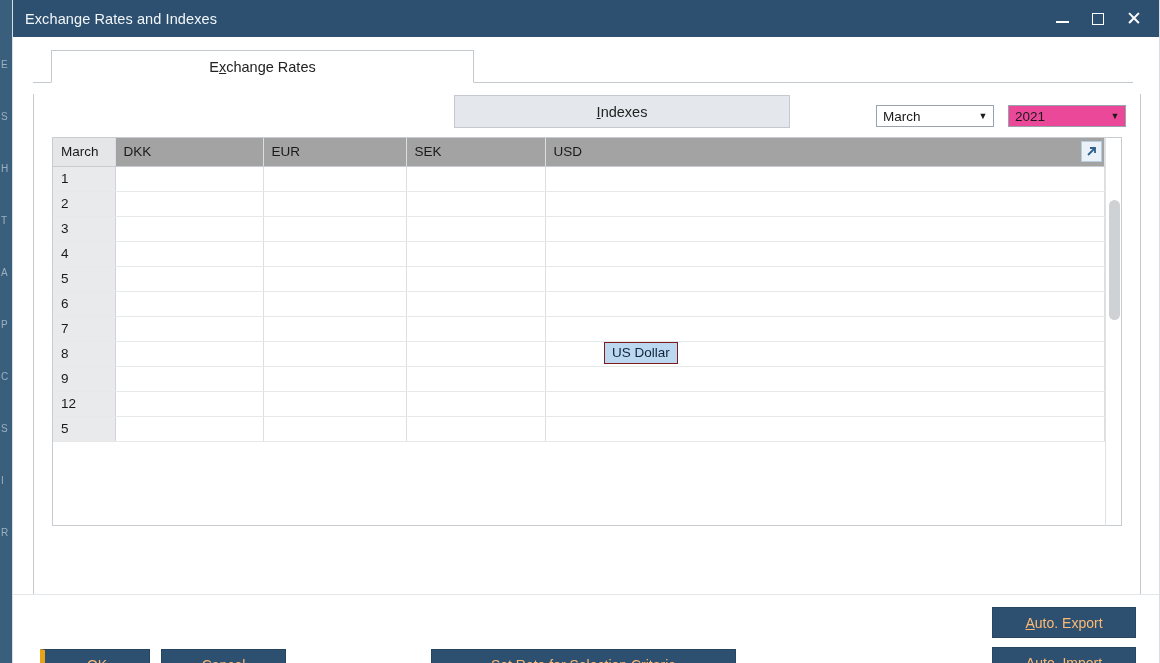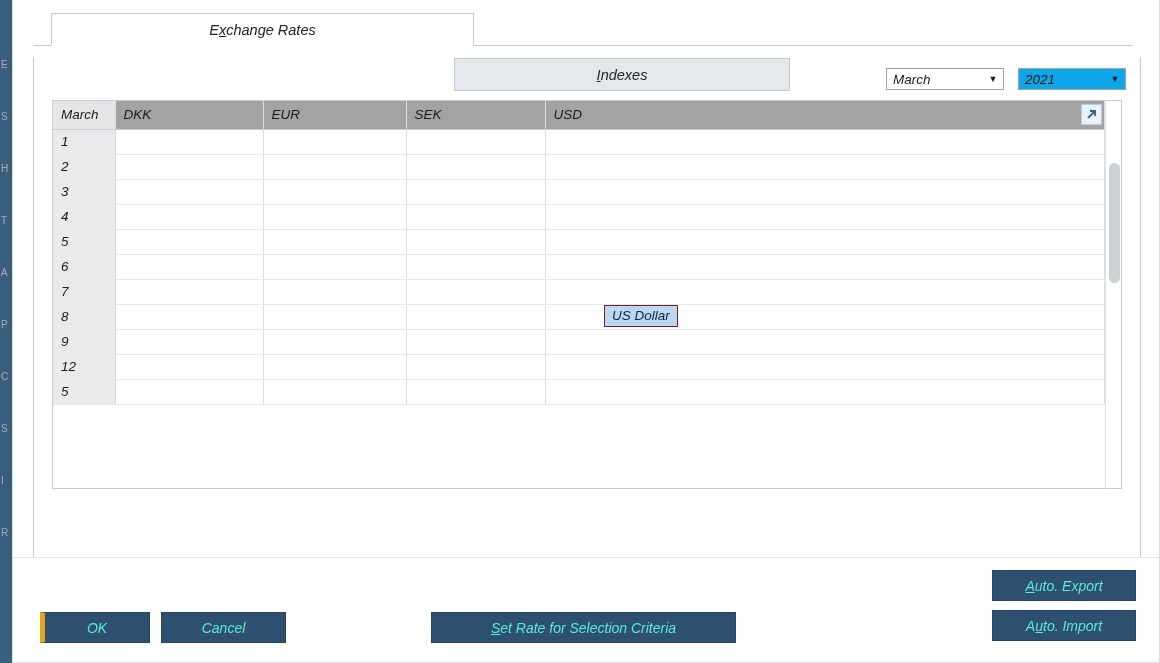--- a/index.html
+++ b/index.html
@@ -91,21 +91,20 @@
     border: 1.8px solid #ffffff; display:block;
   }
   .glyph-close { font-size: 19px; line-height: 19px; font-weight: bold; }
 
   
   #dlg-body {
     flex: 1;
     background: #ffffff;
     position: relative;
     padding: 4px;
-    font-style: italic;
   }
 
   
   #tabstrip {
     position: absolute;
     left: 20px; top: 13px;
     width: 1100px; height: 33px;
   }
   .tab {
     position: absolute;
@@ -170,21 +169,21 @@
     padding-left: 6px;
   }
   .combo .cval { flex: 1; }
   .combo .carrow {
     width: 20px;
     display: flex; align-items: center; justify-content: center;
     font-size: 9px;
     color: #1b1b1b;
   }
   #combo-month { width: 118px; background: #ffffff; }
-  #combo-year  { width: 108px; background: #0ea5e9; }
+  #combo-year  { width: 118px; background: #ec4899; }
 
   
   #gridwrap {
     position: absolute;
     left: 18px; top: 43px;
     width: 1070px; height: 389px;
     display: flex;
   }
   #grid {
     flex: 1;
@@ -280,21 +279,21 @@
   }
   #footer {
     position: absolute;
     left: 0; top: 558px;
     width: 1146px; height: 104px;
     background: #ffffff;
   }
   .sapbtn {
     position: absolute;
     background: #2d5070;
-    color: #5eead4;
+    color: #fdba74;
     border: 1px solid #26465f;
     font-size: 14px;
     display: flex;
     align-items: center;
     justify-content: center;
     cursor: default;
     height: 31px;
     user-select: none;
   }
   #btn-ok {
@@ -322,20 +321,34 @@
       <div class="bg-side-text" style="top: 320px;">P</div>
       <div class="bg-side-text" style="top: 372px;">C</div>
       <div class="bg-side-text" style="top: 424px;">S</div>
       <div class="bg-side-text" style="top: 476px;">I</div>
       <div class="bg-side-text" style="top: 528px;">R</div>
     </div>
 </div>
 
 <div id="dialog">
 
+  <div id="titlebar">
+    <span id="title-text">Exchange Rates and Indexes</span>
+    <div id="window-controls">
+      <div class="win-btn">
+        <span class="glyph-min"></span>
+      </div>
+      <div class="win-btn">
+        <span class="glyph-max"></span>
+      </div>
+      <div class="win-btn">
+        <span class="glyph-close">✕</span>
+      </div>
+    </div>
+  </div>
 
   <div id="dlg-body">
 
     <div id="tab-underline-fill"></div>
 
     <div id="tabstrip">
       <div class="tab active" id="tab-exchange">
         <span>E<u class="acc">x</u>change Rates</span>
       </div>
       <div class="tab inactive" id="tab-indexes">

